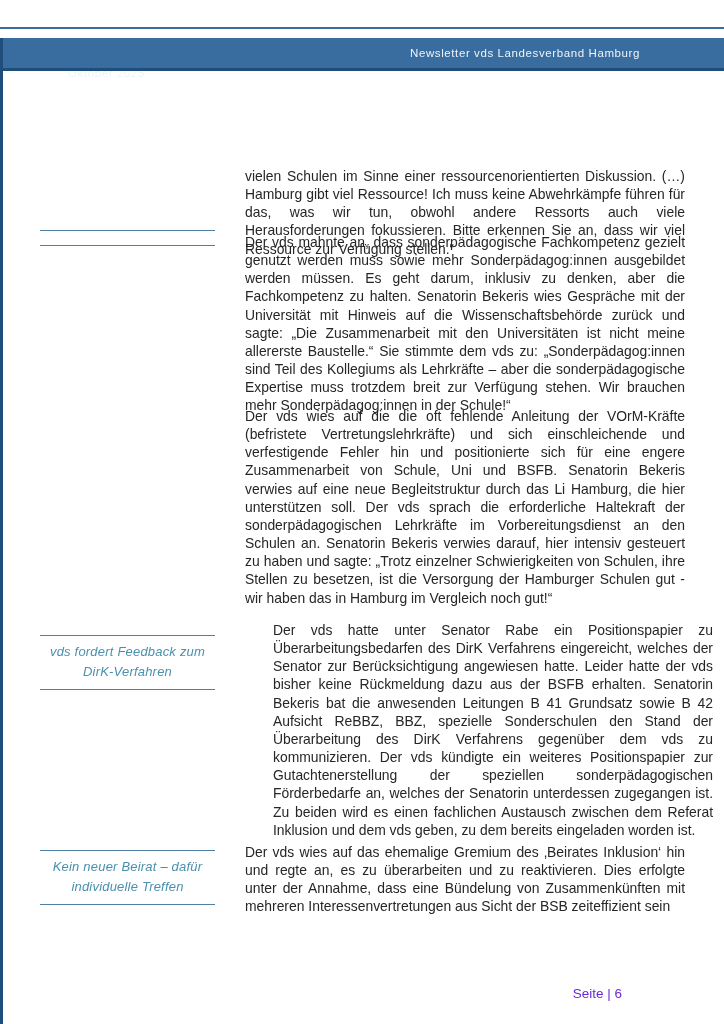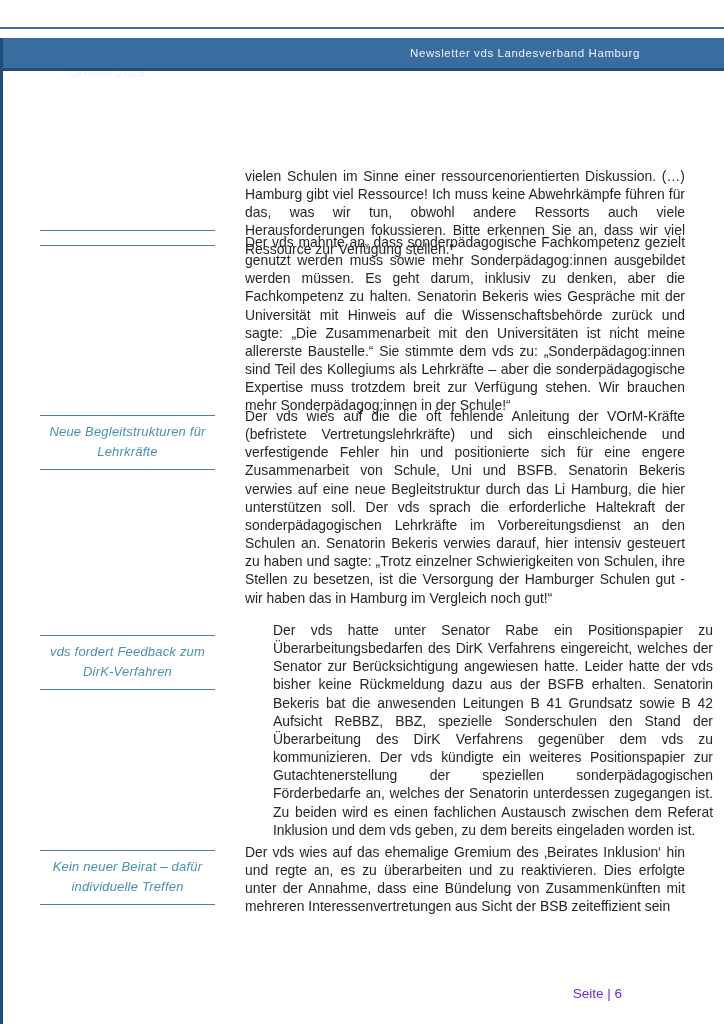--- a/index.html
+++ b/index.html
@@ -81,24 +81,20 @@
     <span class="header-title">Newsletter vds Landesverband Hamburg</span>
   </div>
 
   <div class="rule-band-bottom"></div>
 
   <div class="left-stripe"></div>
 
   <div class="margin-note note-1">
   </div>
 
-  <div class="margin-note note-2">
-    <span>Neue Begleitstrukturen für</span>
-    <span>Lehrkräfte</span>
-  </div>
 
   <div class="margin-note note-3">
     <span>vds fordert Feedback zum</span>
     <span>DirK-Verfahren</span>
   </div>
 
   <div class="margin-note note-4">
     <span>Kein neuer Beirat – dafür</span>
     <span>individuelle Treffen</span>
   </div>

